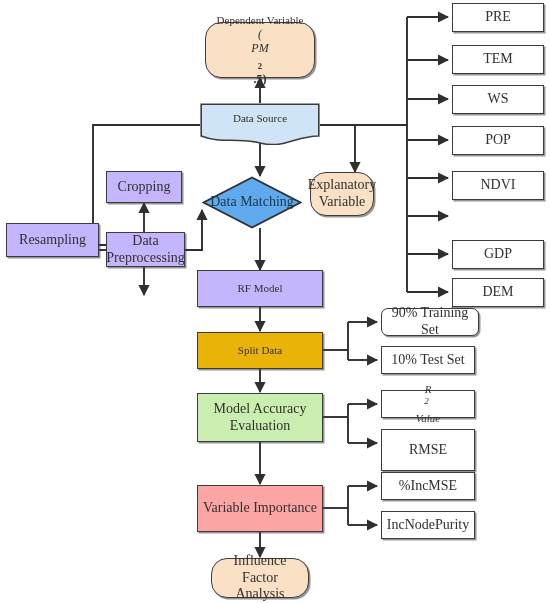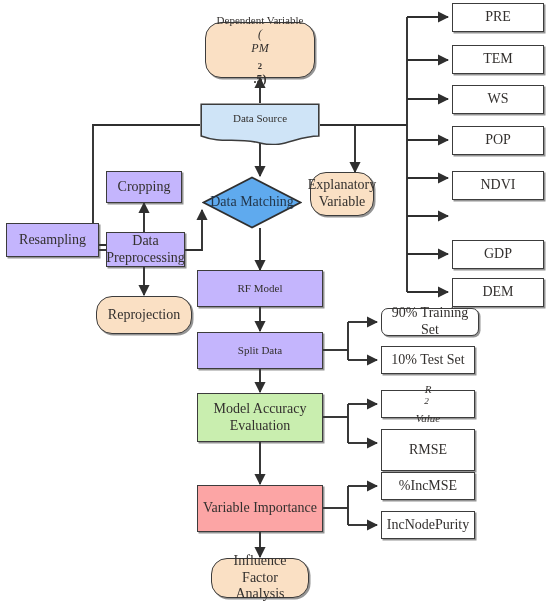--- a/index.html
+++ b/index.html
@@ -37,21 +37,21 @@
     color: #33302e;
     z-index: 3;
     box-shadow: 1.5px 1.5px 0 rgba(60,60,60,0.55);
   }
   .node span { display: block; padding: 0 3px; }
   .rect   { border-radius: 0; }
   .round  { border-radius: 16px; }
   .plain  { background: #ffffff; box-shadow: 1.5px 1.5px 0 rgba(60,60,60,0.55); }
   .blue   { background: #c4b5fd; }
   .peach  { background: #fae0c4; }
-  .pink   { background: #c4b5fd; }
+  .pink   { background: #eab308; }
   .green  { background: #c9eeaf; }
   .magenta{ background: #fca5a5; }
 
   
   .doc {
     border: none;
     background: transparent;
     box-shadow: none;
   }
   .doc .doc-svg {
@@ -184,23 +184,20 @@
     <span>Resampling</span>
   </div>
 
   <div class="node rect blue fs10" style="left:106px; top:232px; width:79px; height:35px;">
     <span>
       <span>Data</span>
       <span>Preprocessing</span>
     </span>
   </div>
 
-  <div class="node round peach fs10" style="left:96px; top:296px; width:96px; height:38px;">
-    <span>Reprojection</span>
-  </div>
 
   <div class="node rect blue fs11" style="left:197px; top:270px; width:126px; height:37px;">
     <span>RF Model</span>
   </div>
 
   <div class="node rect pink fs11" style="left:197px; top:332px; width:126px; height:37px;">
     <span>Split Data</span>
   </div>
 
   <div class="node rect green fs10" style="left:197px; top:393px; width:126px; height:49px;">

